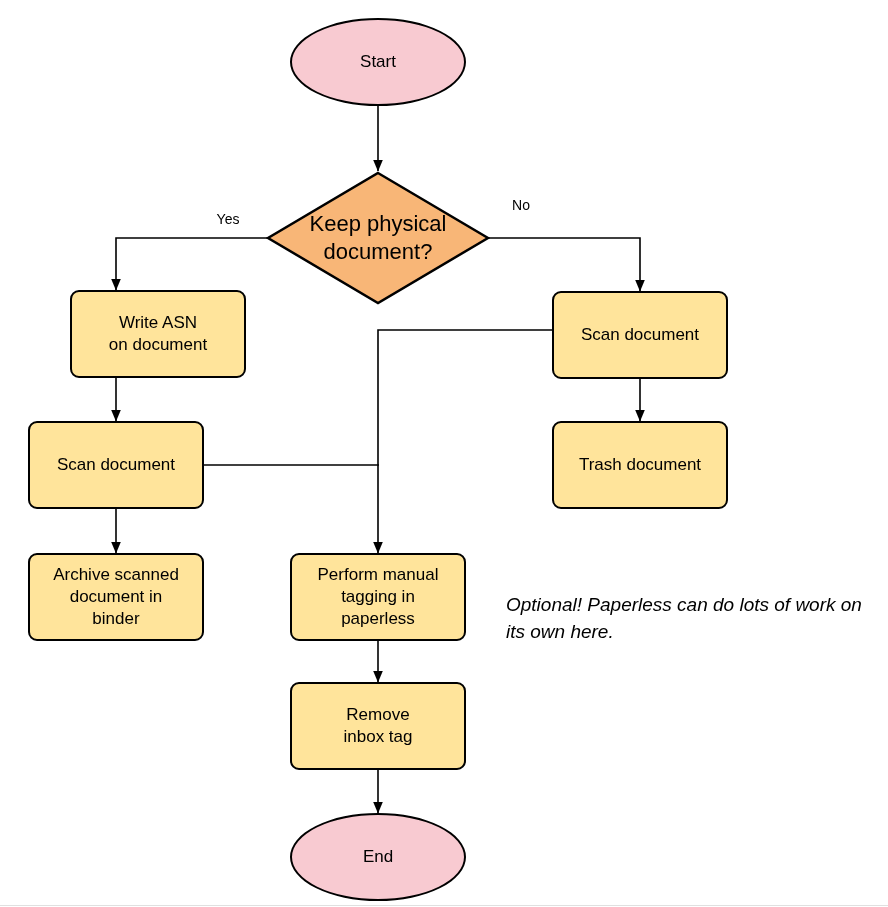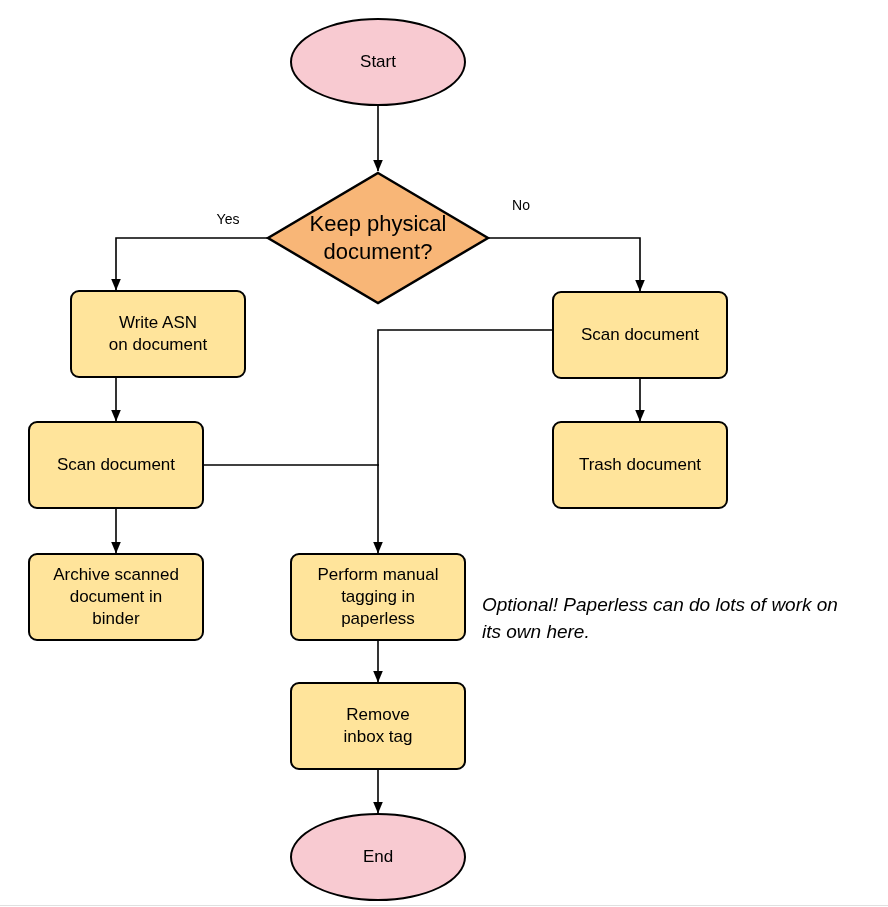--- a/index.html
+++ b/index.html
@@ -158,21 +158,21 @@
   <div class="node process" style="left:290px; top:553px; width:176px; height:88px;">
     <span class="label">Perform manual
 tagging in
 paperless</span>
   </div>
 
   <div class="node process" style="left:552px; top:421px; width:176px; height:88px;">
     <span class="label">Trash document</span>
   </div>
 
-  <div class="annotation" style="left:482px; top:592px;">Optional! Paperless can do lots of work on
+  <div class="annotation" style="left:506px; top:592px;">Optional! Paperless can do lots of work on
 its own here.</div>
 
   <div class="node process" style="left:290px; top:682px; width:176px; height:88px;">
     <span class="label">Remove
 inbox tag</span>
   </div>
 
   <div class="node terminal" style="left:290px; top:813px; width:176px; height:88px;">
     <span class="label">End</span>
   </div>

